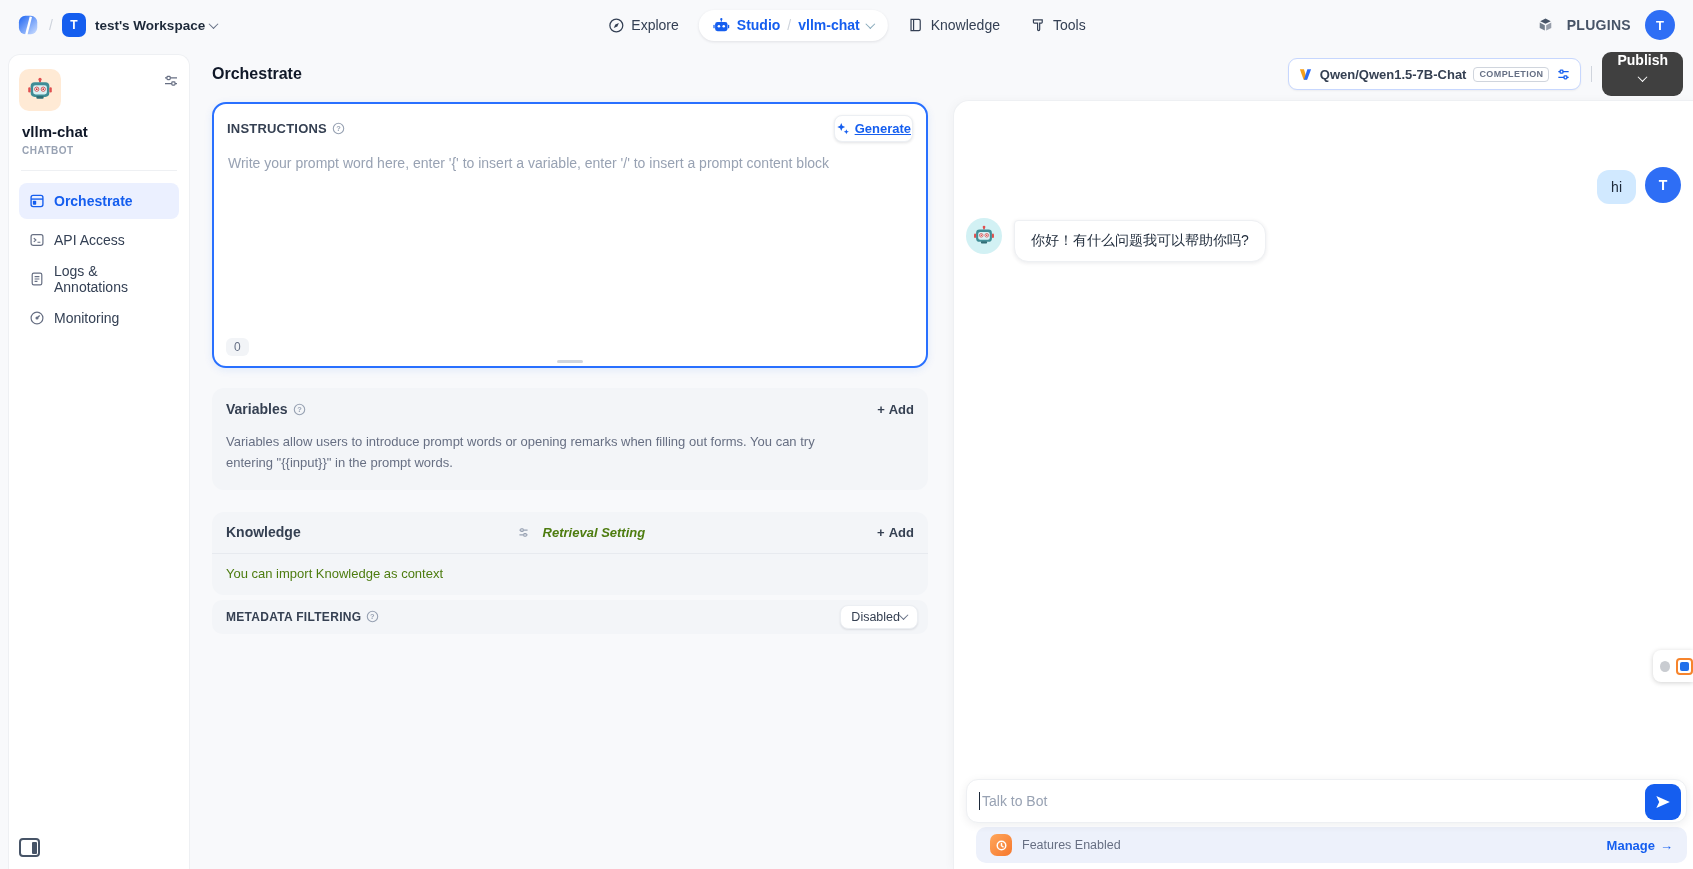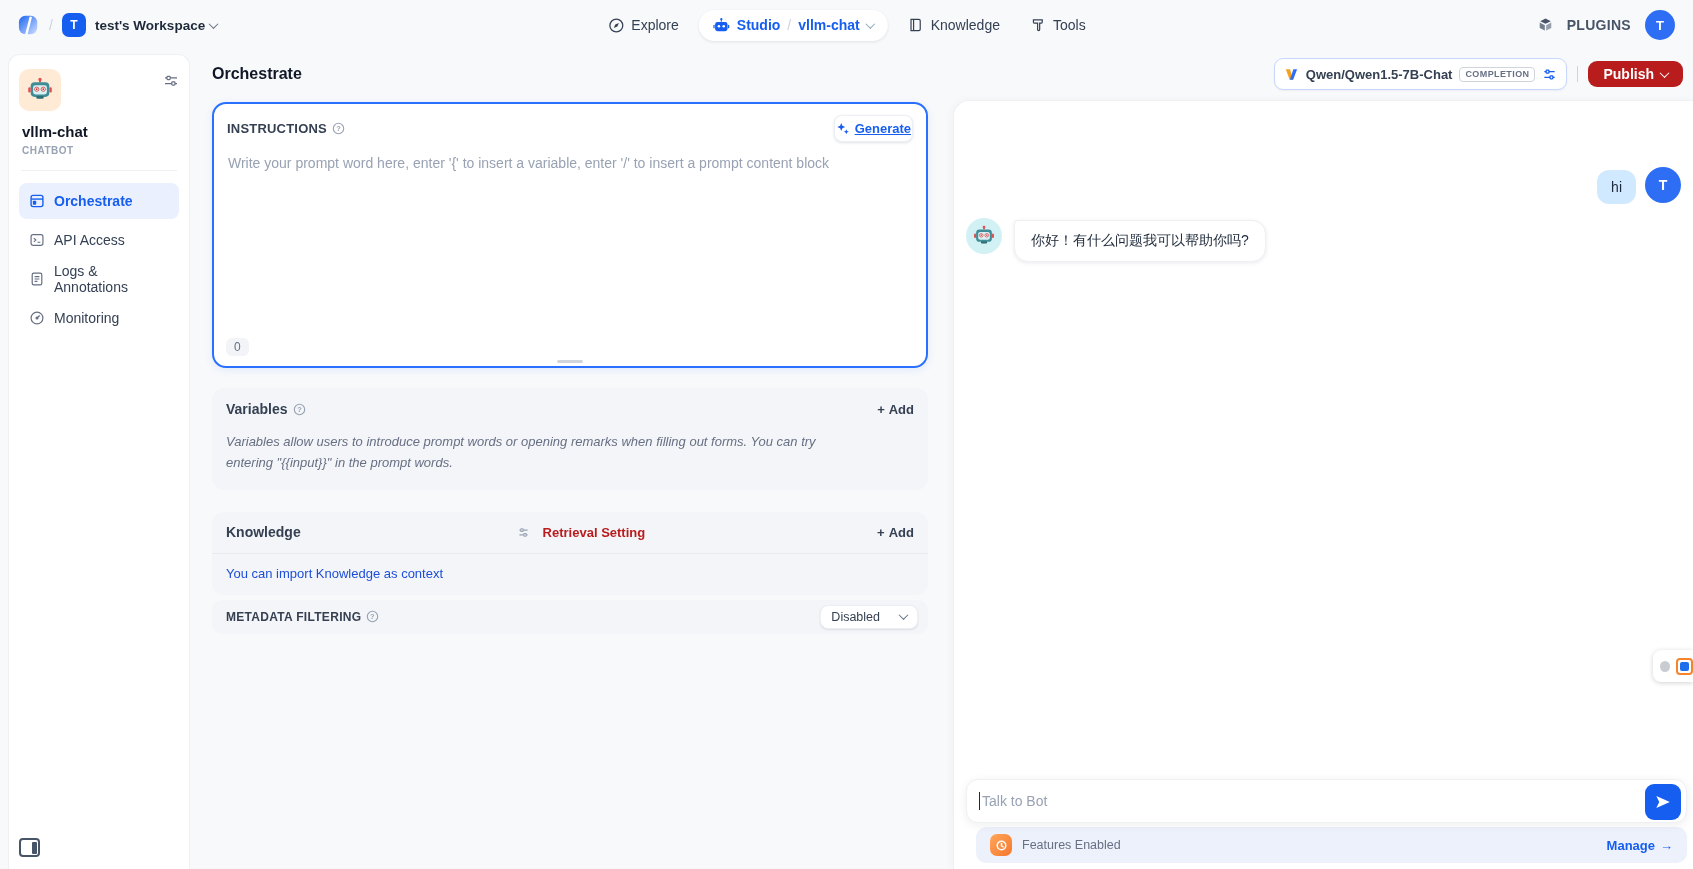--- a/index.html
+++ b/index.html
@@ -36,46 +36,46 @@
   .collapse-btn .bar { position:absolute; right:1.5px; top:1.5px; bottom:1.5px; width:5px; background:#475467; border-radius:1px; }
 
   
   .toolbar { position:absolute; left:212px; right:10px; top:54px; height:40px; display:flex; align-items:center; }
   .page-title { font-size:16px; font-weight:700; color:#101828; }
   .tb-right { margin-left:auto; display:flex; align-items:center; gap:10px; }
   .model-pill { display:flex; align-items:center; gap:7px; height:32px; padding:0 9px; background:#fff; border:1px solid #c7d7fe; border-radius:9px; box-shadow:0 1px 2px rgba(16,24,40,.05); cursor:pointer; }
   .model-name { font-size:13px; font-weight:600; color:#354052; }
   .model-badge { font-size:9px; font-weight:600; letter-spacing:.4px; color:#667085; border:1px solid #d0d5dd; border-radius:4px; padding:1.5px 5px; background:#fff; }
   .tb-vdiv { width:1px; height:16px; background:#d0d5dd; }
-  .publish-btn { display:flex; align-items:center; gap:7px; height:26px; padding:0 15px; background:#b91c1c; color:#fff; border:none; border-radius:9px; font-size:14px; font-weight:600; cursor:pointer; font-family:inherit; }
+  .publish-btn { display:flex; align-items:center; gap:7px; height:44px; padding:0 15px; background:#404040; color:#fff; border:none; border-radius:9px; font-size:14px; font-weight:600; cursor:pointer; font-family:inherit;flex-direction:column; }
 
   
   .config { position:absolute; left:212px; top:102px; width:716px; }
   .instructions { position:relative; background:#fff; border:2px solid #2970ff; border-radius:14px; height:266px; box-shadow:0 2px 8px rgba(21,94,239,.10); }
   .ins-head { display:flex; align-items:center; padding:11px 13px 4px; }
   .ins-title { font-size:13px; font-weight:700; color:#354052; letter-spacing:.2px; display:flex; align-items:center; gap:5px; }
   .info-ic { display:inline-flex; }
   .gen-btn { margin-left:auto; display:flex; align-items:center; gap:5px; background:#fff; border:1px solid #eceff3; border-radius:8px; box-shadow:0 1px 3px rgba(16,24,40,.12); padding:5px 1px; font-size:13px; font-weight:600; color:#155eef; cursor:pointer; font-family:inherit;text-decoration:underline; }
   .ins-body { padding:9px 14px; font-size:14px; color:#98a2b3; cursor:text; }
   .count-pill { position:absolute; left:12px; bottom:10px; background:#f2f4f7; color:#667085; font-size:12px; border-radius:6px; padding:2px 8px; }
   .resize-handle { position:absolute; left:50%; bottom:3px; transform:translateX(-50%); width:26px; height:3px; background:#d0d5dd; border-radius:2px; cursor:ns-resize; }
 
   .section { background:#f3f5f8; border-radius:12px; }
   .sec-head { display:flex; align-items:center; height:42px; padding:0 14px; }
   .sec-title { font-size:14px; font-weight:600; color:#354052; display:flex; align-items:center; gap:5px; }
   .add-btn { margin-left:auto; display:flex; align-items:center; gap:4px; font-size:13px; font-weight:600; color:#354052; cursor:pointer; }
   .variables { margin-top:20px; padding-bottom:14px; }
-  .var-desc { padding:2px 80px 2px 14px; font-size:13px; line-height:1.6; color:#676f83;font-style:italic; }
+  .var-desc { padding:2px 80px 2px 14px; font-size:13px; line-height:1.6; color:#676f83; }
   .knowledge { margin-top:22px; }
   .k-head { border-bottom:1px solid #e7eaef; }
-  .retrieval { display:flex; align-items:center; gap:13px; color:#b91c1c; font-size:13px; font-weight:600; margin-left:auto; margin-right:16px; cursor:default; }
-  .k-body { padding:12px 14px 14px; font-size:13px; color:#1d4ed8; }
+  .retrieval { display:flex; align-items:center; gap:13px; color:#4d7c0f; font-size:13px; font-weight:600; margin-left:auto; margin-right:16px; cursor:default;font-style:italic; }
+  .k-body { padding:12px 14px 14px; font-size:13px; color:#4d7c0f; }
   .metadata { margin-top:5px; height:34px; display:flex; align-items:center; padding:0 10px 0 14px; border-radius:10px; }
   .md-title { font-size:12px; font-weight:700; letter-spacing:.3px; color:#354052; display:flex; align-items:center; gap:5px;text-align:right; }
-  .disabled-btn { margin-left:auto; display:flex; align-items:center; gap:20px; background:#fff; border:1px solid #eceff3; border-radius:8px; box-shadow:0 1px 2px rgba(16,24,40,.10); padding:4px 10px; font-size:12.5px; font-weight:500; color:#354052; cursor:pointer; font-family:inherit; }
+  .disabled-btn { margin-left:auto; display:flex; align-items:center; gap:0; background:#fff; border:1px solid #eceff3; border-radius:8px; box-shadow:0 1px 2px rgba(16,24,40,.10); padding:4px 10px; font-size:12.5px; font-weight:500; color:#354052; cursor:pointer; font-family:inherit; }
 
   
   .debug { position:absolute; left:953px; top:100px; right:0; bottom:0; background:#fff; border:1px solid #eef0f3; border-right:none; border-bottom:none; border-top-left-radius:16px; box-shadow:-2px 0 10px rgba(16,24,40,.03); }
   .debug-head { display:flex; align-items:center; padding:17px 22px 6px; }
   .debug-title { font-size:15px; font-weight:700; color:#1d2939; }
   .refresh-btn { margin-left:auto; cursor:pointer; display:flex; }
   .msgs { position:absolute; top:54px; left:0; right:0; bottom:152px; padding:6px 12px; overflow:hidden; }
   .msg-user { display:flex; justify-content:flex-end; align-items:flex-start; gap:9px; padding:6px 0; }
   .bubble-user { background:#d1e9ff; border-radius:12px; padding:9px 14px; font-size:14px; color:#1d2939; margin-top:3px; }
   .avatar-sm { width:36px; height:36px; border-radius:50%; background:#2e6ef5; color:#fff; font-size:14px; font-weight:600; display:flex; align-items:center; justify-content:center; flex:none; }

